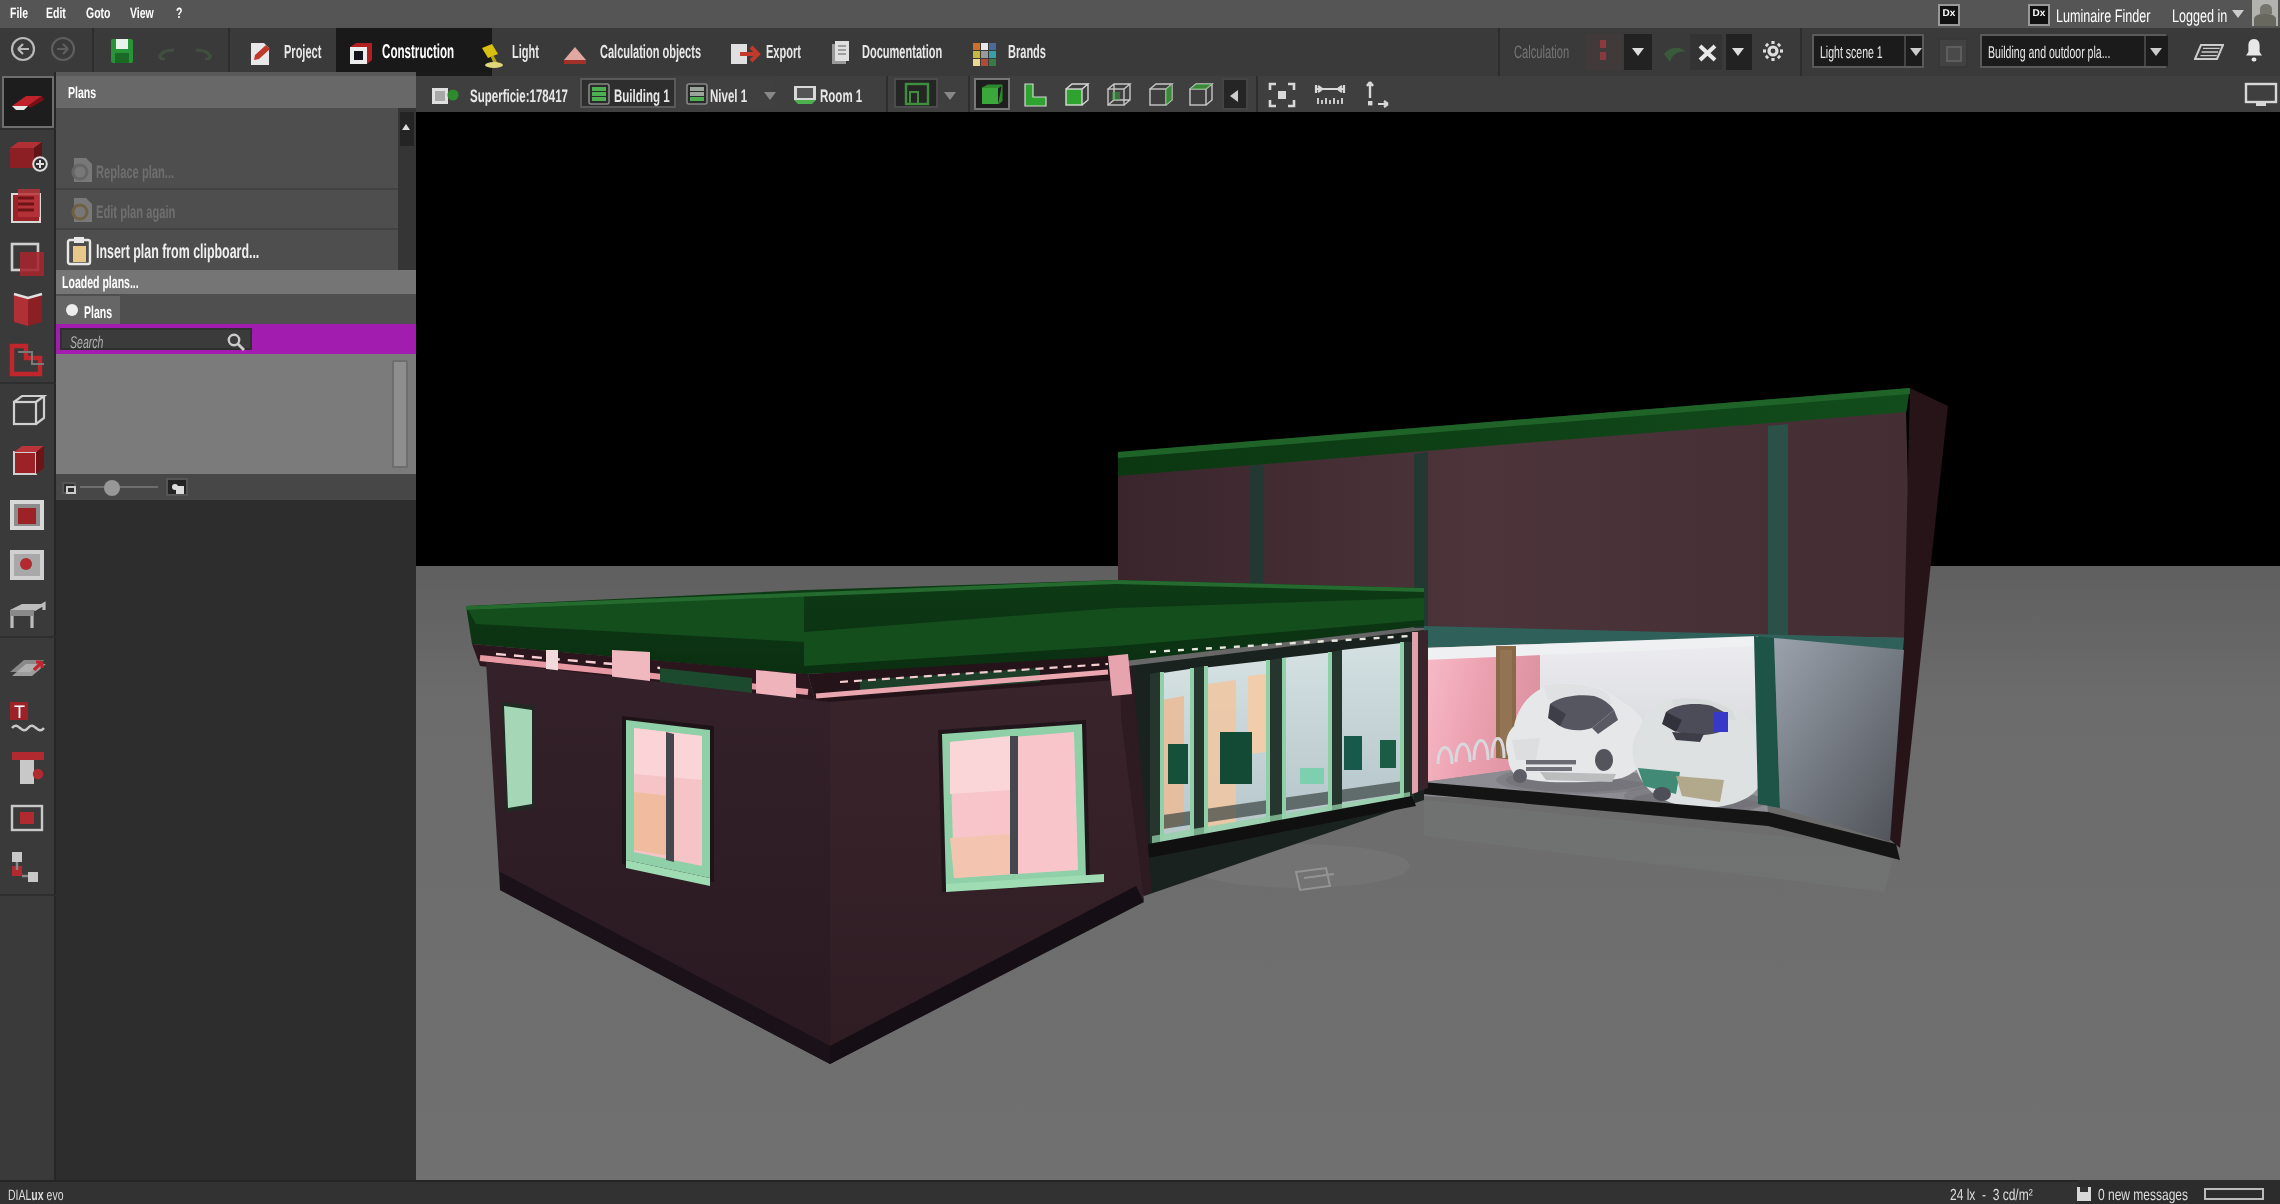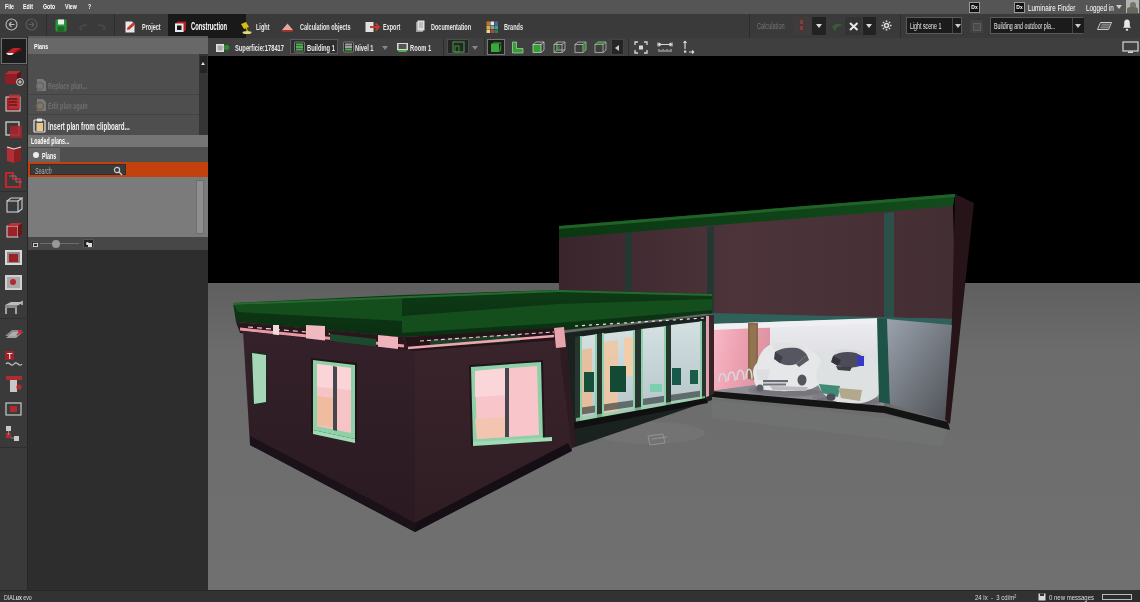--- a/index.html
+++ b/index.html
@@ -387,21 +387,21 @@
     </div>
     <div class="abs" style="left:0;top:99px;width:180px;height:12px;background:#757575;">
       <div class="abs" style="left:3px;top:1px;font-size:8.5px;font-weight:bold;color:#fff;"><span class="t" style="transform:scaleX(0.62);">Loaded plans...</span></div>
     </div>
     <div class="abs" style="left:0;top:111px;width:180px;height:15px;background:#4f4f4f;">
       <div class="abs" style="left:0;top:1px;width:32px;height:14px;background:#666;">
         <div class="abs" style="left:5px;top:4px;width:6px;height:6px;background:#ededed;border-radius:50%;"></div>
         <div class="abs" style="left:14px;top:3px;font-size:8.5px;font-weight:bold;color:#fff;"><span class="t" style="transform:scaleX(0.62);">Plans</span></div>
       </div>
     </div>
-    <div class="abs" style="left:0;top:126px;width:180px;height:15px;background:#c2410c;">
+    <div class="abs" style="left:0;top:126px;width:180px;height:15px;background:#a21caf;">
       <div class="abs" style="left:2px;top:2px;width:96px;height:11px;background:#3b3b3b;border:1px solid #2f2f2f;box-sizing:border-box;">
         <div class="abs" style="left:4px;top:1px;font-size:8.5px;font-style:italic;color:#b0b0b0;"><span class="t" style="transform:scaleX(0.62);">Search</span></div>
         <svg class="abs" style="left:82px;top:0.5px;" width="10" height="10">
           <circle cx="4" cy="4" r="2.6" fill="none" stroke="#ccc" stroke-width="1.2"></circle>
           <path d="M6 6 L9 9" stroke="#ccc" stroke-width="1.4"></path>
         </svg>
       </div>
     </div>
 
     <div class="abs" style="left:0;top:141px;width:180px;height:60px;background:#7b7b7b;">

